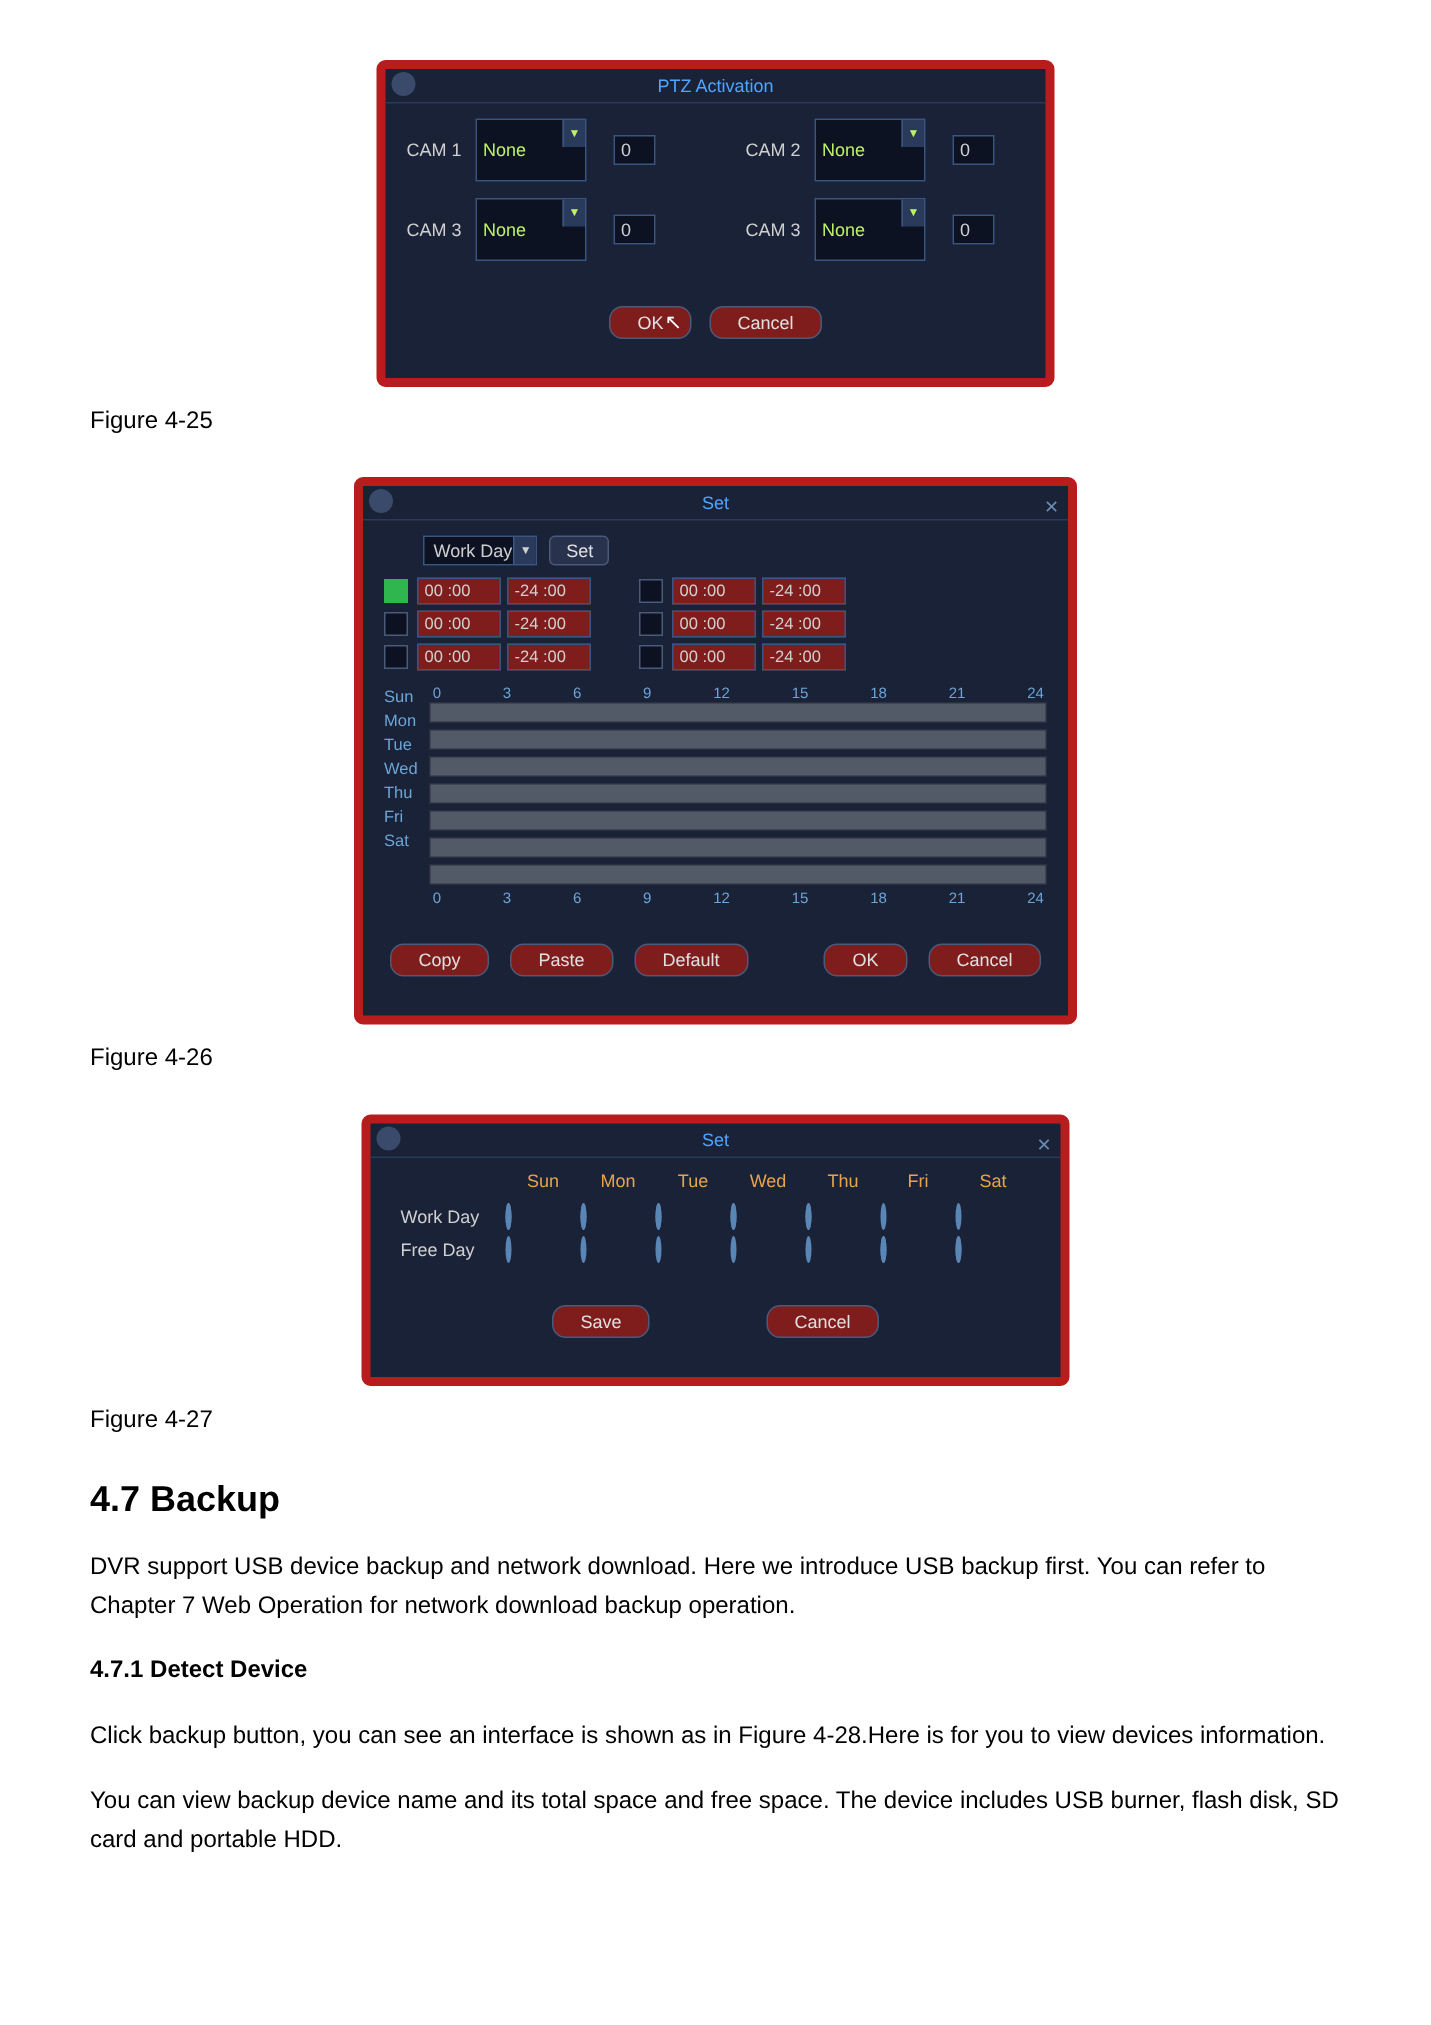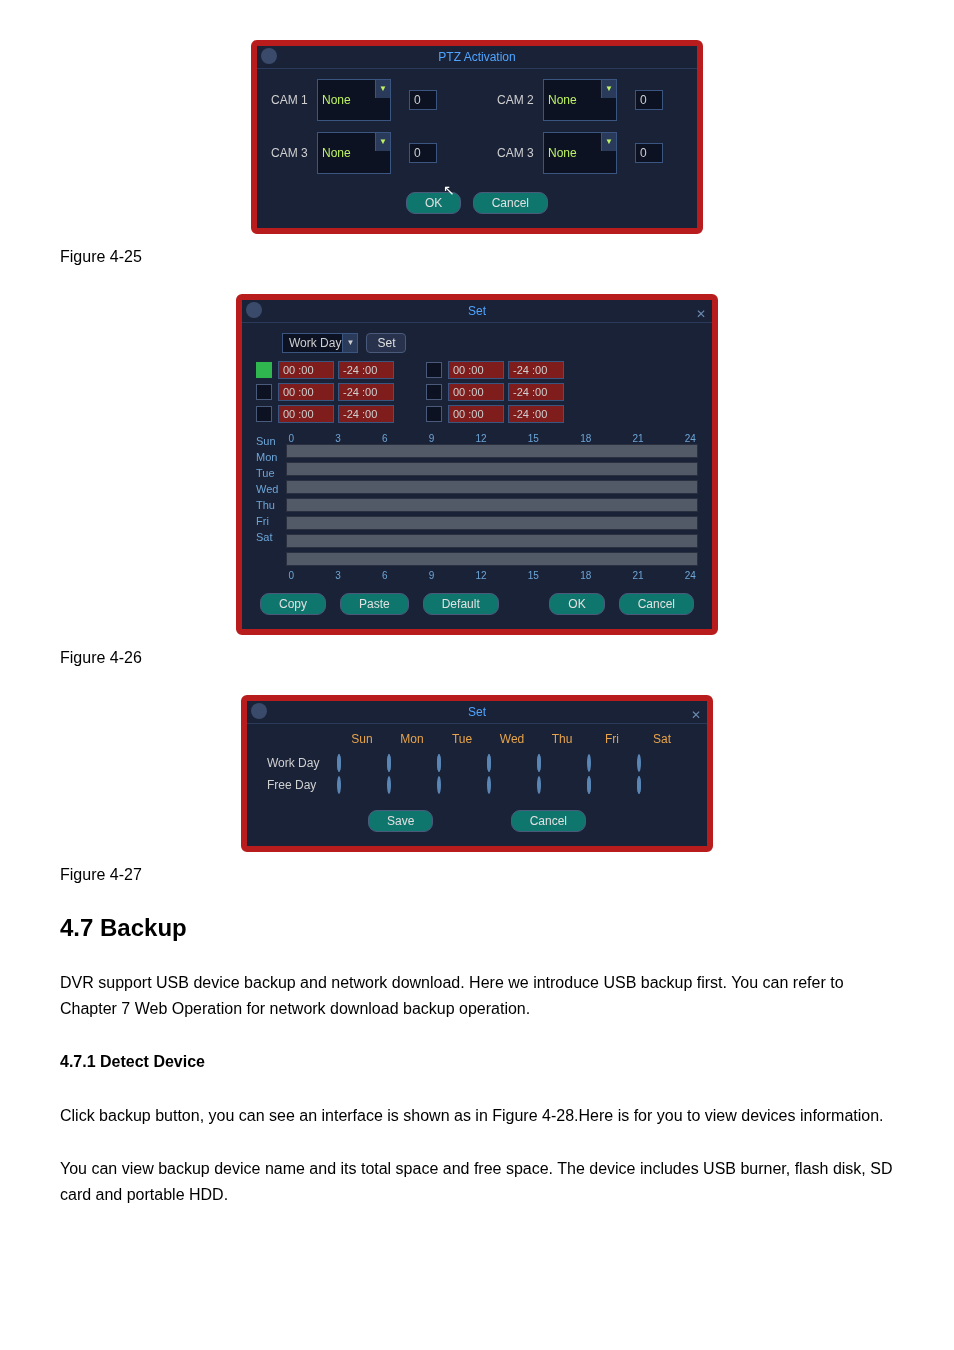--- a/index.html
+++ b/index.html
@@ -54,23 +54,23 @@
     position:absolute; right:0; top:0; width:14px; height:18px;
     background:#2a3a5a; border-left:1px solid #3a5680;
     display:flex; align-items:center; justify-content:center; font-size:8px;
   }
   .numbox {
     background:#0c1222; border:1px solid #3a5680; height:18px; line-height:18px;
     padding:0 4px; color:#cfcfcf; text-align:left;
   }
   .btn-row { text-align:center; margin-top:18px; }
   .dlg-btn {
-    display:inline-block; background:#0f766e; border:1px solid #4a5a7a;
+    display:inline-block; background:#7f1d1d; border:1px solid #4a5a7a;
     border-radius:9px; height:20px; line-height:20px; padding:0 18px;
-    color:#e0e0e0; margin:0 4px;
+    color:#e0e0e0; margin:12px 4px;
   }
   .cursor-arrow {
     position:absolute; left:186px; bottom:30px; color:#fff; font-size:14px;
   }
   
   .row-top { display:flex; align-items:center; gap:8px; margin-bottom:8px; }
   .sel2 {
     background:#0c1222; border:1px solid #3a5680; height:18px; line-height:18px;
     padding:0 16px 0 6px; color:#cfcfcf; position:relative;
   }
@@ -111,21 +111,21 @@
     grid-template-columns: 76px repeat(7, 50px);
     align-items:center;
     padding:4px 0;
   }
   .rowlabel { color:#d0d0d0; text-align:left; padding-left:6px; }
   .radio { width:11px; height:11px; border:2px solid #5a86b6; border-radius:50%; margin:0 auto; }
   .radio.on { background:#5a86b6; box-shadow:inset 0 0 0 2px #1a2238; }
   
   .fig-cap { text-align:left; font-size:16px; margin:14px 0 28px; }
   h2.sec { font-size:24px; font-weight:bold; margin:30px 0 16px; }
-  p.body-t, h3.subsec { font-size:16px; line-height:1.6; margin:28px 0; }
+  p.body-t, h3.subsec { font-size:16px; line-height:1.6; margin:18px 0; }
   h3.subsec { font-weight:bold; margin-top:18px; }
 </style>
 </head>
 <body>
 
 <div class="dialog dialog1">
   <div class="title-bar">
     <span class="title-icon-left"></span>
     <span>PTZ Activation</span>
   </div>

